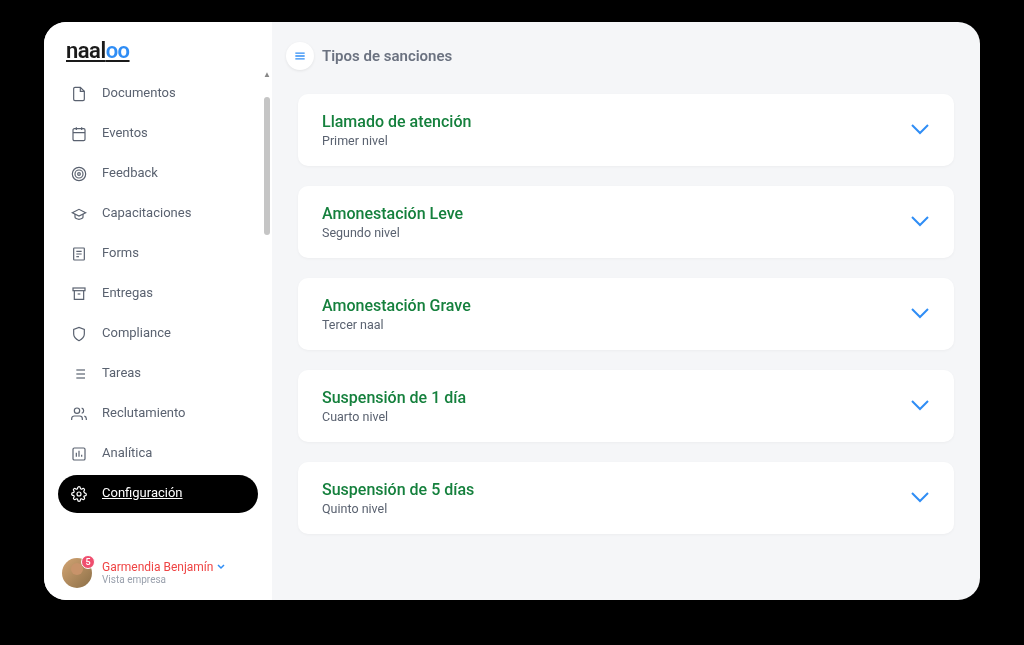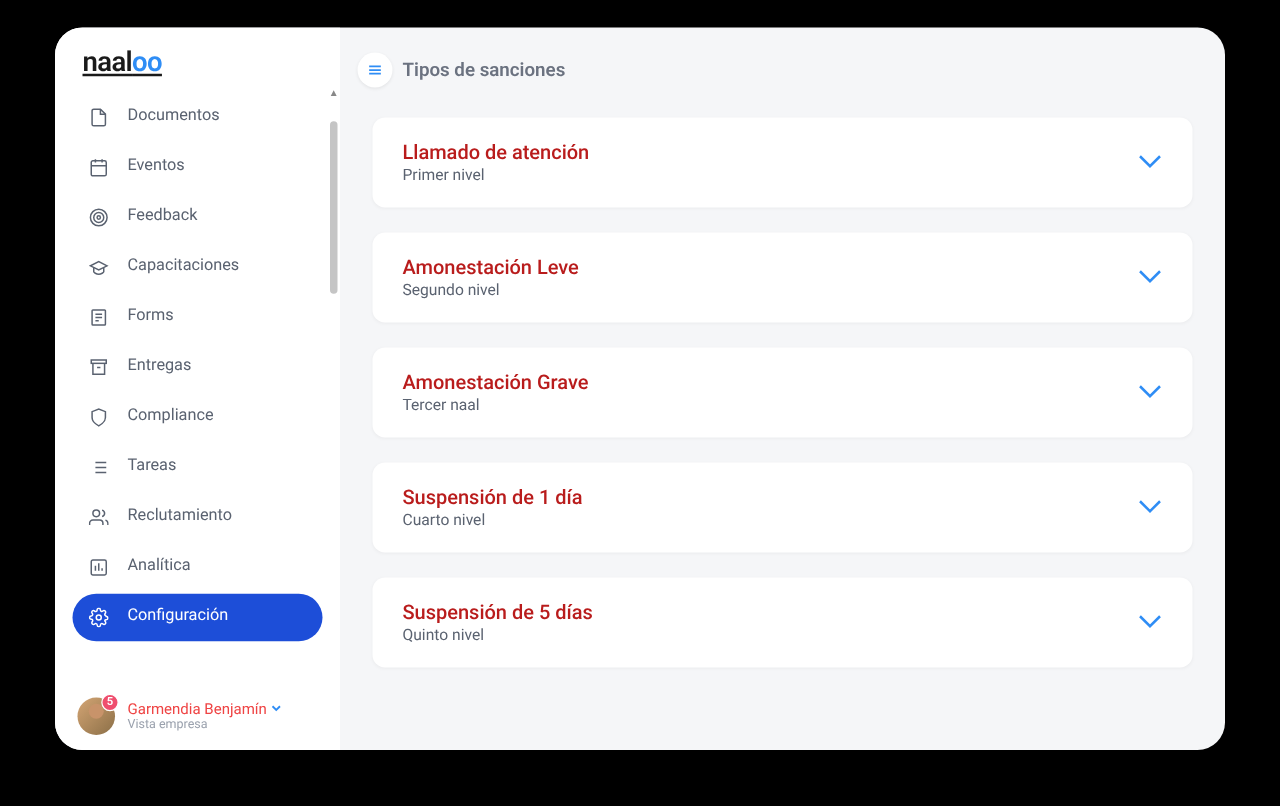--- a/index.html
+++ b/index.html
@@ -72,22 +72,23 @@
       display: flex;
       gap: 14px;
       padding: 10px 12px;
       border-radius: 22px;
       font-size: 13px;
       color: #5a6270;
       cursor: pointer;
       margin-bottom: 2px;
     }
     .nav-item.active {
-      background: #1d4ed8;
+      background: #000000;
       color: #fff;
+      text-decoration: underline;
     }
     .nav-icon {
       width: 18px;
       height: 18px;
       display: flex;
       align-items: center;
       justify-content: center;
       flex-shrink: 0;
     }
     .nav-icon svg { width: 16px; height: 16px; }
@@ -181,21 +182,21 @@
       border-radius: 10px;
       padding: 18px 24px;
       margin-bottom: 20px;
       display: flex;
       justify-content: space-between;
       align-items: center;
       box-shadow: 0 1px 3px rgba(0,0,0,0.04);
     }
     .card-title {
       font-size: 16px;
-      color: #b91c1c;
+      color: #15803d;
       font-weight: 500;
       margin-bottom: 2px;
     }
     .card-sub {
       font-size: 12.5px;
       color: #5a6270;
     }
     .chevron {
       width: 20px;
       height: 20px;

